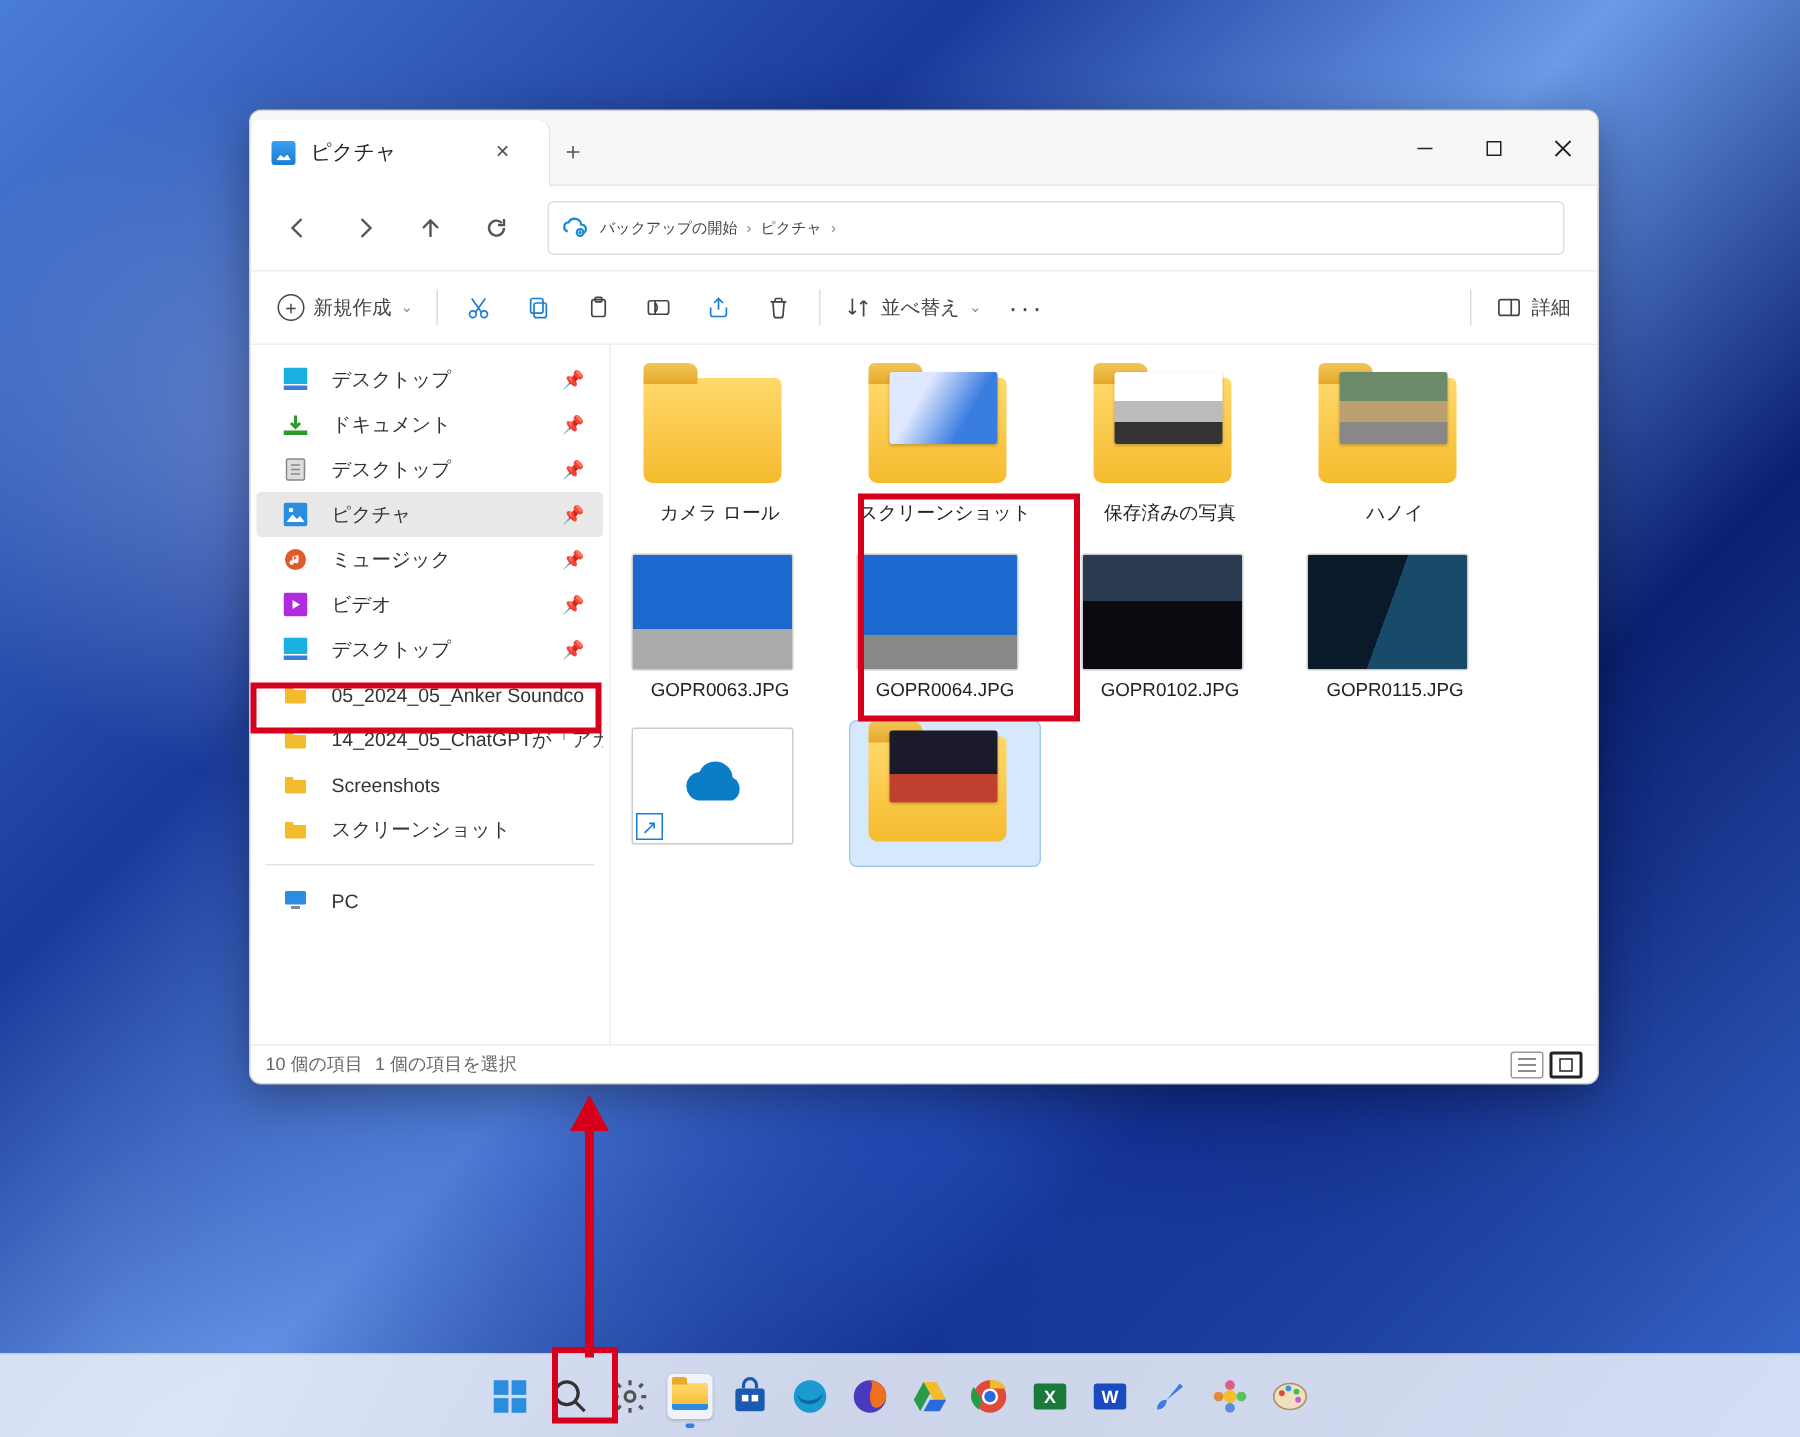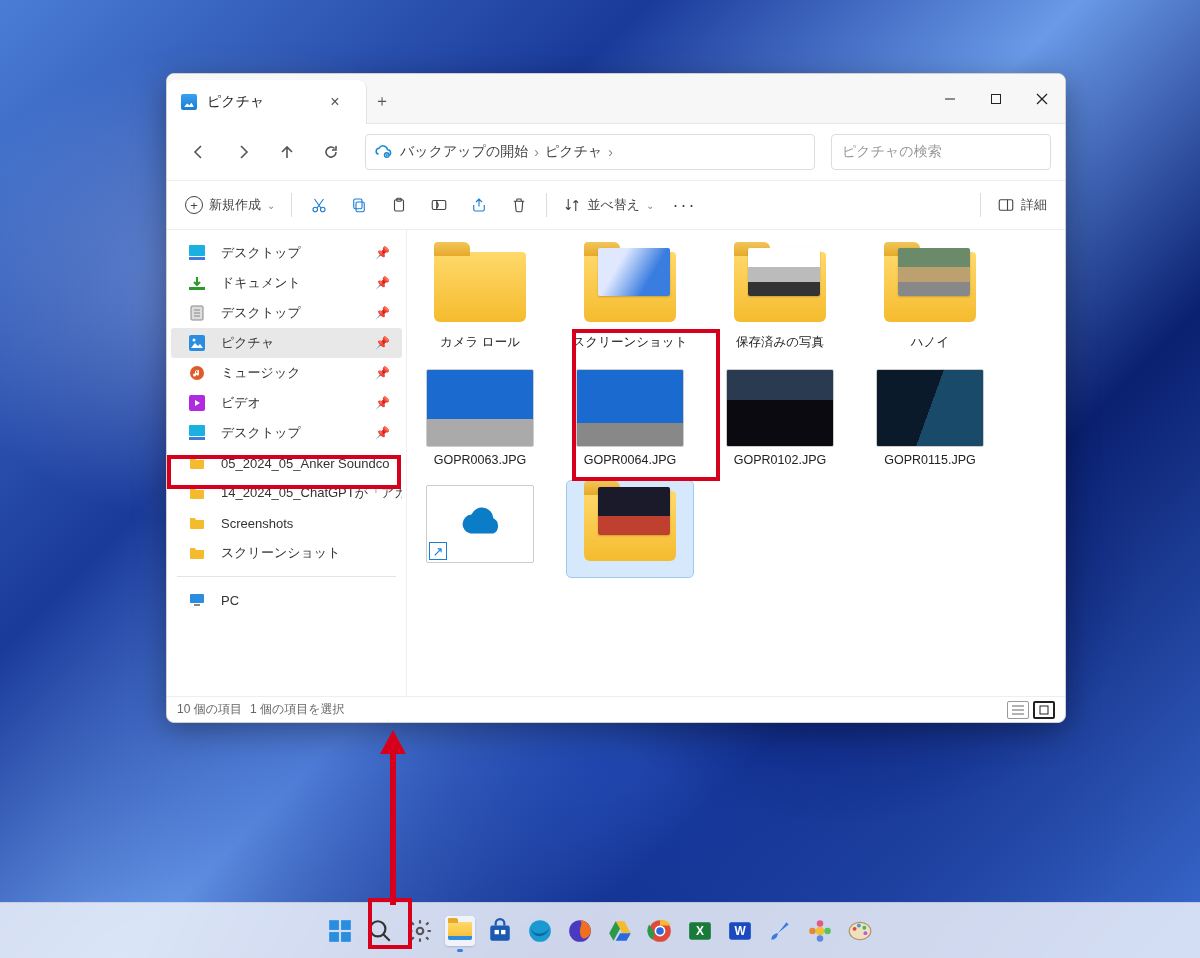--- a/index.html
+++ b/index.html
@@ -39,21 +39,21 @@
 .tab-title { font-size: 14px; color: #222; flex: 1; }
 .tab-close, .new-tab { width: 30px; display: flex; align-items: center; justify-content: center; font-size: 16px; color: #555; cursor: pointer; }
 .new-tab { margin-top: 6px; }
 .winbtns { margin-left: auto; display: flex; }
 .winbtn { width: 46px; display: flex; align-items: center; justify-content: center; font-size: 14px; color: #222; cursor: pointer; }
 .winbtn svg { width: 12px; height: 12px; }
 
 .navbar { height: 56px; display: flex; align-items: center; gap: 8px; padding: 0 14px; }
 .navbtn { width: 36px; height: 36px; display: flex; align-items: center; justify-content: center; color: #555; cursor: pointer; border-radius: 4px; }
 .navbtn svg { width: 16px; height: 16px; stroke: currentColor; fill: none; stroke-width: 1.6; }
-.addressbar { flex: 1; height: 36px; border: 1px solid #ddd; border-radius: 4px; background: #fff; display: flex; align-items: center; padding: 0 8px; font-size: 14px; color: #444; margin: 0 8px; }
+.addressbar { flex: 1; height: 36px; border: 1px solid #ddd; border-radius: 4px; background: #fff; display: flex; align-items: center; padding: 0 8px; font-size: 10px; color: #444; margin: 0 8px; }
 .crumb-sep { margin: 0 6px; color: #888; }
 .cloud-icon { width: 18px; height: 18px; margin-right: 8px; position: relative; }
 .cloud-icon svg { width: 18px; height: 18px; }
 .searchbox { width: 220px; height: 36px; border: 1px solid #ddd; border-radius: 4px; display: flex; align-items: center; padding: 0 10px; font-size: 14px; color: #999; }
 
 .toolbar { height: 50px; border-top: 1px solid #eee; border-bottom: 1px solid #eee; display: flex; align-items: center; padding: 0 10px; gap: 2px; }
 .tbtn { height: 34px; min-width: 38px; display: flex; align-items: center; justify-content: center; gap: 6px; padding: 0 8px; font-size: 13px; color: #444; cursor: pointer; border-radius: 4px; }
 .tbtn svg { width: 18px; height: 18px; stroke: currentColor; fill: none; stroke-width: 1.5; }
 .tsep { width: 1px; height: 24px; background: #ddd; margin: 0 6px; }
 .plus-circle { width: 18px; height: 18px; border: 1.5px solid #444; border-radius: 50%; display: flex; align-items: center; justify-content: center; font-size: 13px; line-height: 1; }
@@ -63,21 +63,21 @@
 .side-item { height: 30px; display: flex; align-items: center; gap: 16px; padding: 0 6px 0 18px; font-size: 13px; color: #333; cursor: pointer; position: relative; border-radius: 3px; white-space: nowrap; overflow: hidden; text-overflow: ellipsis; }
 .side-item .pin { margin-left: auto; margin-right: 6px; color: #999; font-size: 12px; }
 .side-item.selected { background: #e8e8e8; }
 .side-sep { height: 1px; background: #e4e4e4; margin: 8px 6px; }
 .side-ico { width: 16px; height: 16px; display: flex; align-items: center; justify-content: center; }
 .side-ico svg { width: 16px; height: 16px; }
 
 .content { flex: 1; display: flex; flex-direction: column; }
 .grid { flex: 1; padding: 12px 10px; overflow: auto; }
 .row { display: flex; gap: 24px; margin-bottom: 10px; flex-wrap: nowrap; }
-.item { width: 126px; display: flex; flex-direction: column; align-items: center; cursor: pointer; padding: 4px; border-radius: 4px; }
+.item { width: 126px; display: flex; flex-direction: column; align-items: flex-start; cursor: pointer; padding: 4px; border-radius: 4px; }
 .item.selected { background: #d6e8fb; outline: 1px solid #9ec8f0; }
 .thumb { width: 108px; height: 82px; position: relative; display: flex; align-items: center; justify-content: center; }
 .item-label { font-size: 12.5px; color: #222; text-align: center; margin-top: 6px; white-space: nowrap; overflow: hidden; text-overflow: ellipsis; width: 100%; }
 .folder {
   width: 92px; height: 70px; position: relative;
   background: linear-gradient(#ffd96b, #f5bb2e); border-radius: 4px 4px 6px 6px;
 }
 .folder::before { content: ""; position: absolute; top: -10px; left: 0; width: 36px; height: 14px;
   background: linear-gradient(#f2c659, #e6a92a); border-radius: 4px 6px 0 0; }
 .folder-preview { position: absolute; top: -4px; left: 14px; right: 6px; height: 48px; border-radius: 2px; box-shadow: 0 1px 2px rgba(0,0,0,.2); background: #888; }
@@ -166,23 +166,20 @@
         <svg viewBox="0 0 24 24">
             <path d="M6 15a4 4 0 0 1 .7-7.9A6 6 0 0 1 18 9a4 4 0 0 1 1 7.9" fill="none" stroke="#1a8ad6" stroke-width="2"></path>
             <circle cx="17" cy="16" r="3" fill="#fff" stroke="#1a8ad6" stroke-width="2"></circle>
             <path d="M17 14.5v3M15.5 16h3" stroke="#1a8ad6" stroke-width="1.5"></path>
           </svg>
       </span>
       <span>バックアップの開始</span>
       <span class="crumb-sep">›</span>
       <span>ピクチャ</span>
       <span class="crumb-sep">›</span>
-    </div>
-    <div class="searchbox">
-      <span>ピクチャの検索</span>
     </div>
   </div>
 
   <div class="toolbar">
     <div class="tbtn">
       <span class="plus-circle">+</span>
       <span>新規作成</span>
       <span style="font-size:10px;color:#888">⌄</span>
     </div>
     <div class="tsep"></div>

